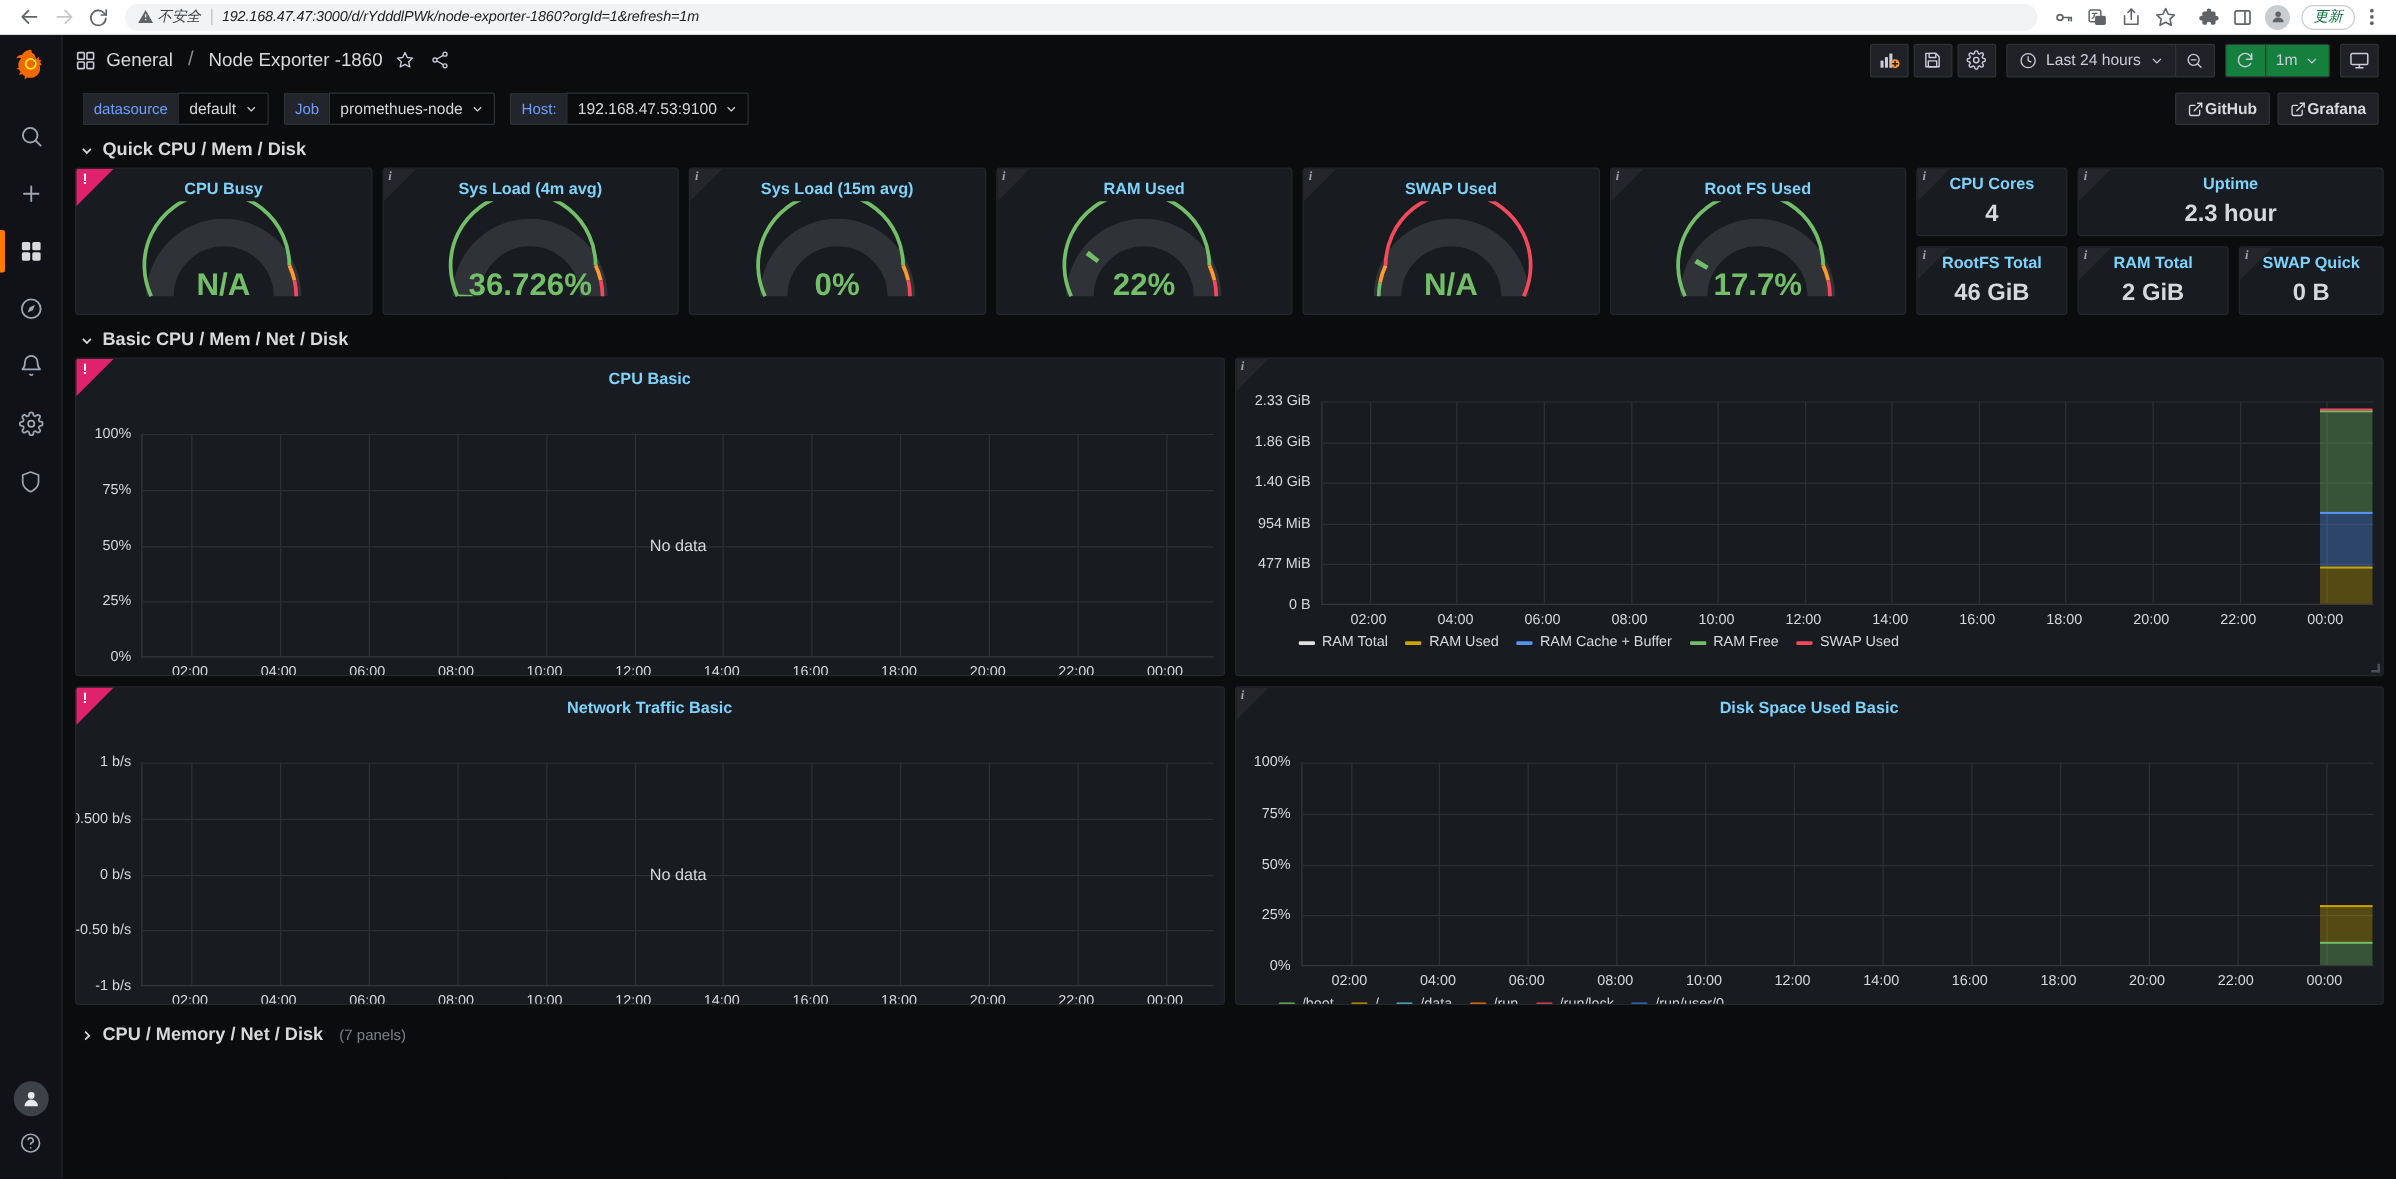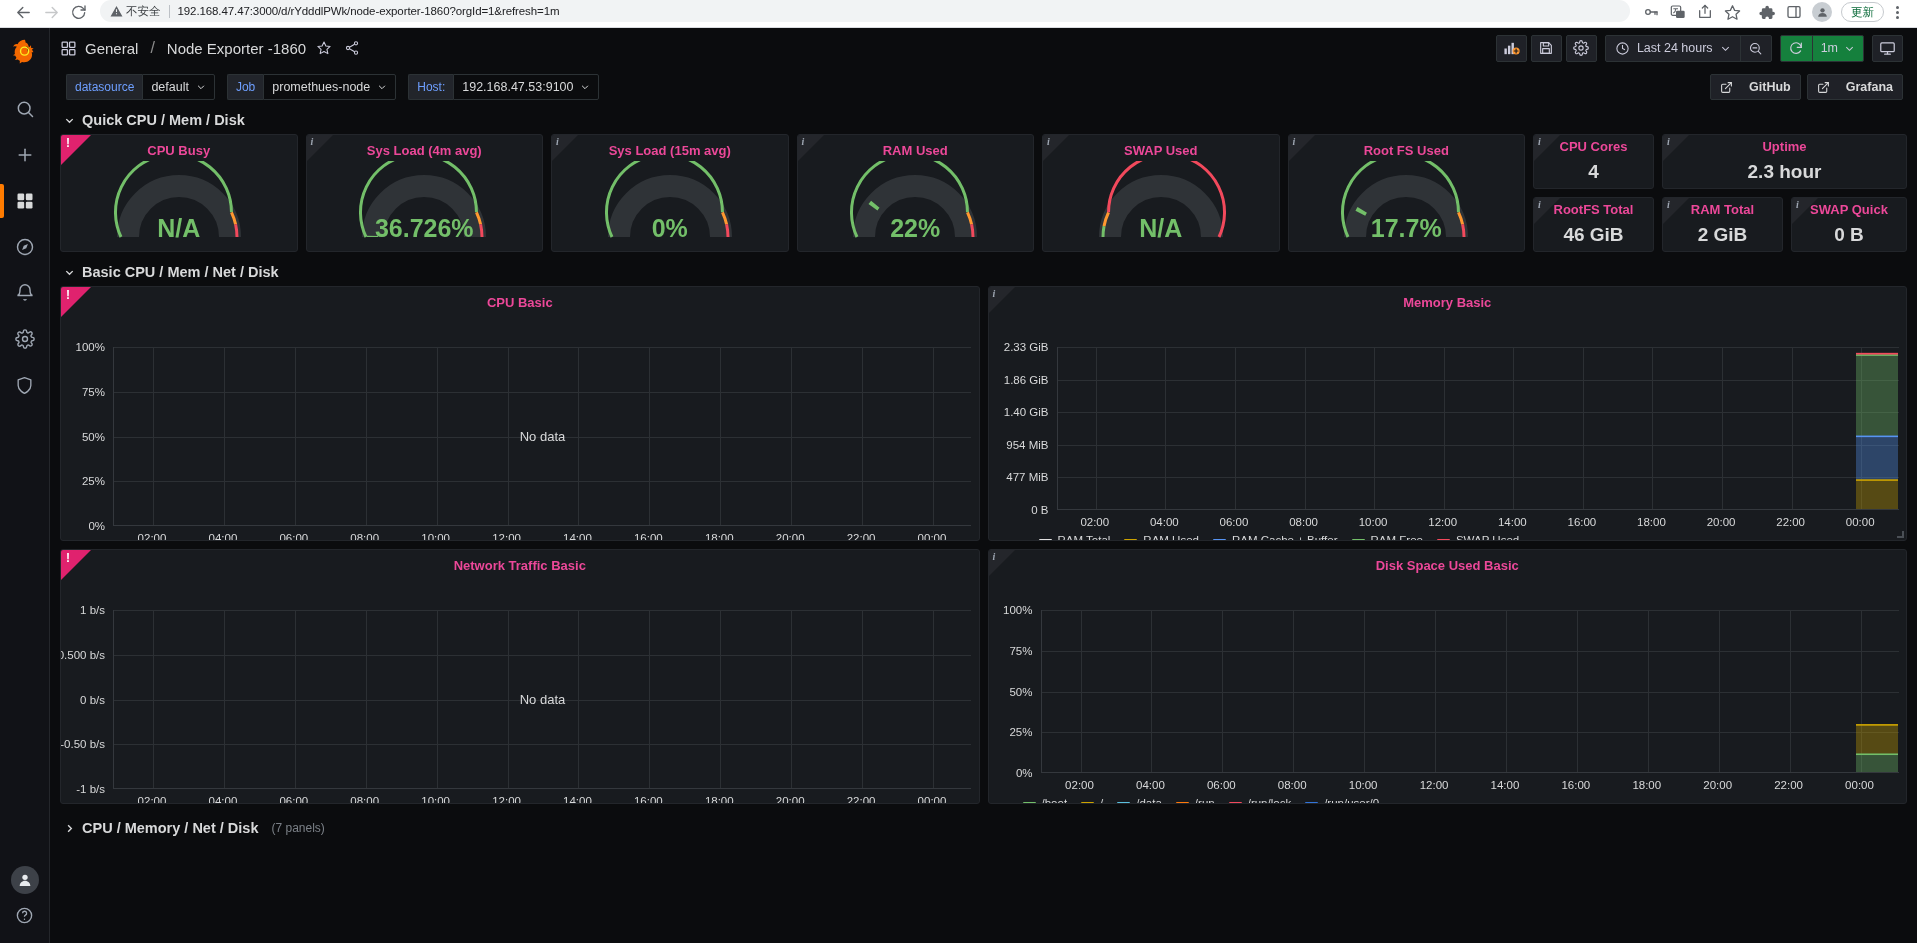--- a/index.html
+++ b/index.html
@@ -7,24 +7,25 @@
     width: 1917px; height: 943px;
     font-family: "Liberation Sans", sans-serif;
     background: #0b0c0e;
     overflow: hidden;
   }
 
   
   .browser-bar {
     height: 28px; width: 100%;
     background: #ffffff;
-    display: flex; align-items: flex-start;
+    display: flex; align-items: center;
     padding: 0 10px;
     border-bottom: 1px solid #dadce0;
     flex-shrink: 0;
+    font-style: italic;
   }
   .nav-btns { display: flex; align-items: center; gap: 2px; }
   .nav-btn {
     width: 26px; height: 24px;
     display: flex; align-items: center; justify-content: center;
     border-radius: 50%;
     color: #5f6368;
   }
   .nav-btn svg { display: block; }
   .nav-btn.disabled { opacity: 0.35; }
@@ -143,21 +144,21 @@
   }
   .var-value {
     background: #0b0c0e; border: 1px solid #2c3235; border-radius: 0 2px 2px 0;
     font-size: 12.5px; color: #d8d9da;
     display: flex; align-items: center; gap: 7px; padding: 0 8px; height: 26px;
     white-space: nowrap;
   }
   .subnav-right { margin-left: auto; display: flex; gap: 6px; }
   .link-btn {
     height: 26px; background: #1f2127; border: 1px solid #2c3235; border-radius: 2px;
-    display: flex; align-items: center; gap: 16px; padding: 0 9px;
+    display: flex; align-items: center; gap: 1px; padding: 0 9px;
     color: #d8d9da; font-size: 12.5px; font-weight: bold;
   }
 
   
   .dash {
     flex: 1; overflow: hidden;
     padding: 0 10px 0 10px;
   }
   .row-header {
     display: flex; align-items: center; gap: 7px;
@@ -171,21 +172,21 @@
 
   .panel {
     background: #181b1f;
     border: 1px solid #23262b;
     border-radius: 3px;
     position: relative;
     overflow: hidden;
   }
   .panel-title {
     height: 26px; display: flex; align-items: center; justify-content: center;
-    font-size: 13px; color: #ec4899; font-weight: bold;
+    font-size: 13px; color: #7dd3fc; font-weight: bold;
     padding-top: 4px;
   }
   .corner-info {
     position: absolute; top: 0; left: 0;
     width: 0; height: 0;
     border-top: 26px solid #24262b;
     border-right: 26px solid transparent;
   }
   .corner-info-i {
     position: absolute; top: 1px; left: 4px;
@@ -770,21 +771,20 @@
                 <div style="left:729.1818181818184px">20:00</div>
                 <div style="left:800.0909090909092px">22:00</div>
                 <div style="left:871.0000000000001px">00:00</div>
               </div>
 
        </div>
           </div>
         <div class="panel" id="panel-memory-basic" style="flex:1; height:255px;">
             <div class="corner-info"></div>
             <div class="corner-info-i">i</div>
-            <div class="panel-title">Memory Basic</div>
        <div class="graph-inner" style="position:relative;height:225px;">
          <div class="axis-y" style="width: 60px; height: 163px; top: 34px;">
                 <div style="top: 0px;">2.33 GiB</div>
                 <div style="top: 32.6px;">1.86 GiB</div>
                 <div style="top: 65.2px;">1.40 GiB</div>
                 <div style="top: 97.8px;">954 MiB</div>
                 <div style="top: 130.4px;">477 MiB</div>
                 <div style="top: 163px;">0 B</div>
               </div>
          <div class="plot" style="left:68px; top:34px; width:842px; height:163px;">

